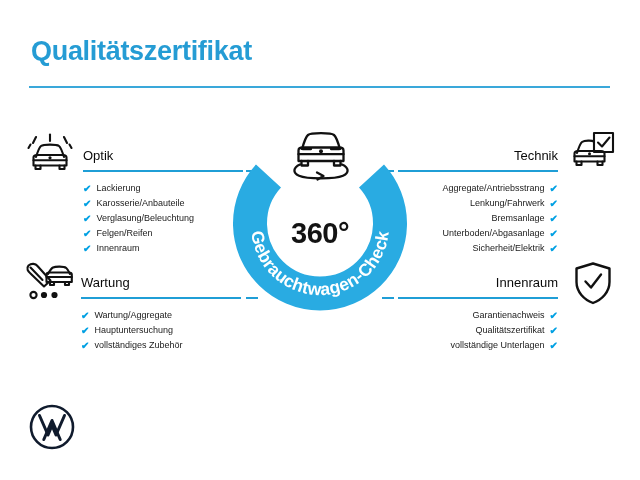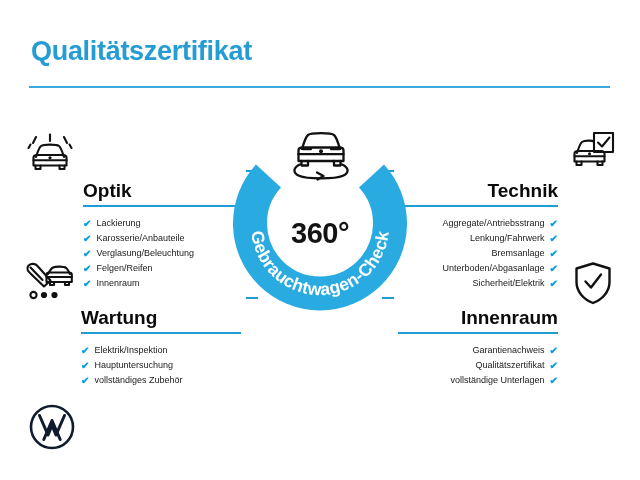--- a/index.html
+++ b/index.html
@@ -20,22 +20,22 @@
     white-space:nowrap;
   }
   .title-rule{
     position:absolute;left:29px;top:86px;
     width:581px;height:2px;background:#3aa8da;
   }
 
   
   .section{position:absolute;}
   .sec-head{
-    font-size:19px;font-weight:bold;color:#0a0a0a;
-    line-height:16px;white-space:nowrap;margin-top:35px;
+    font-size:13px;font-weight:normal;color:#0a0a0a;
+    line-height:16px;white-space:nowrap;
   }
   .sec-rule{height:2px;background:#1f9ed6;margin-top:6px;}
   .sec-list{margin-top:9px;}
   .sec-list .item{
     font-size:9px;color:#1a1a1a;
     line-height:15px;white-space:nowrap;
     display:flex;align-items:center;
   }
   .chk{
     color:#00a0e3;font-size:10px;font-weight:bold;
@@ -212,21 +212,21 @@
       </div>
     </div>
   </div>
 
   <div class="section left" id="sec-wartung">
     <div class="sec-head">Wartung</div>
     <div class="sec-rule"></div>
     <div class="sec-list">
       <div class="item">
         <span class="chk">✔</span>
-        <span>Elektrik/Inspektion</span>
+        <span>Wartung/Aggregate</span>
       </div>
       <div class="item">
         <span class="chk">✔</span>
         <span>Hauptuntersuchung</span>
       </div>
       <div class="item">
         <span class="chk">✔</span>
         <span>vollständiges Zubehör</span>
       </div>
     </div>

